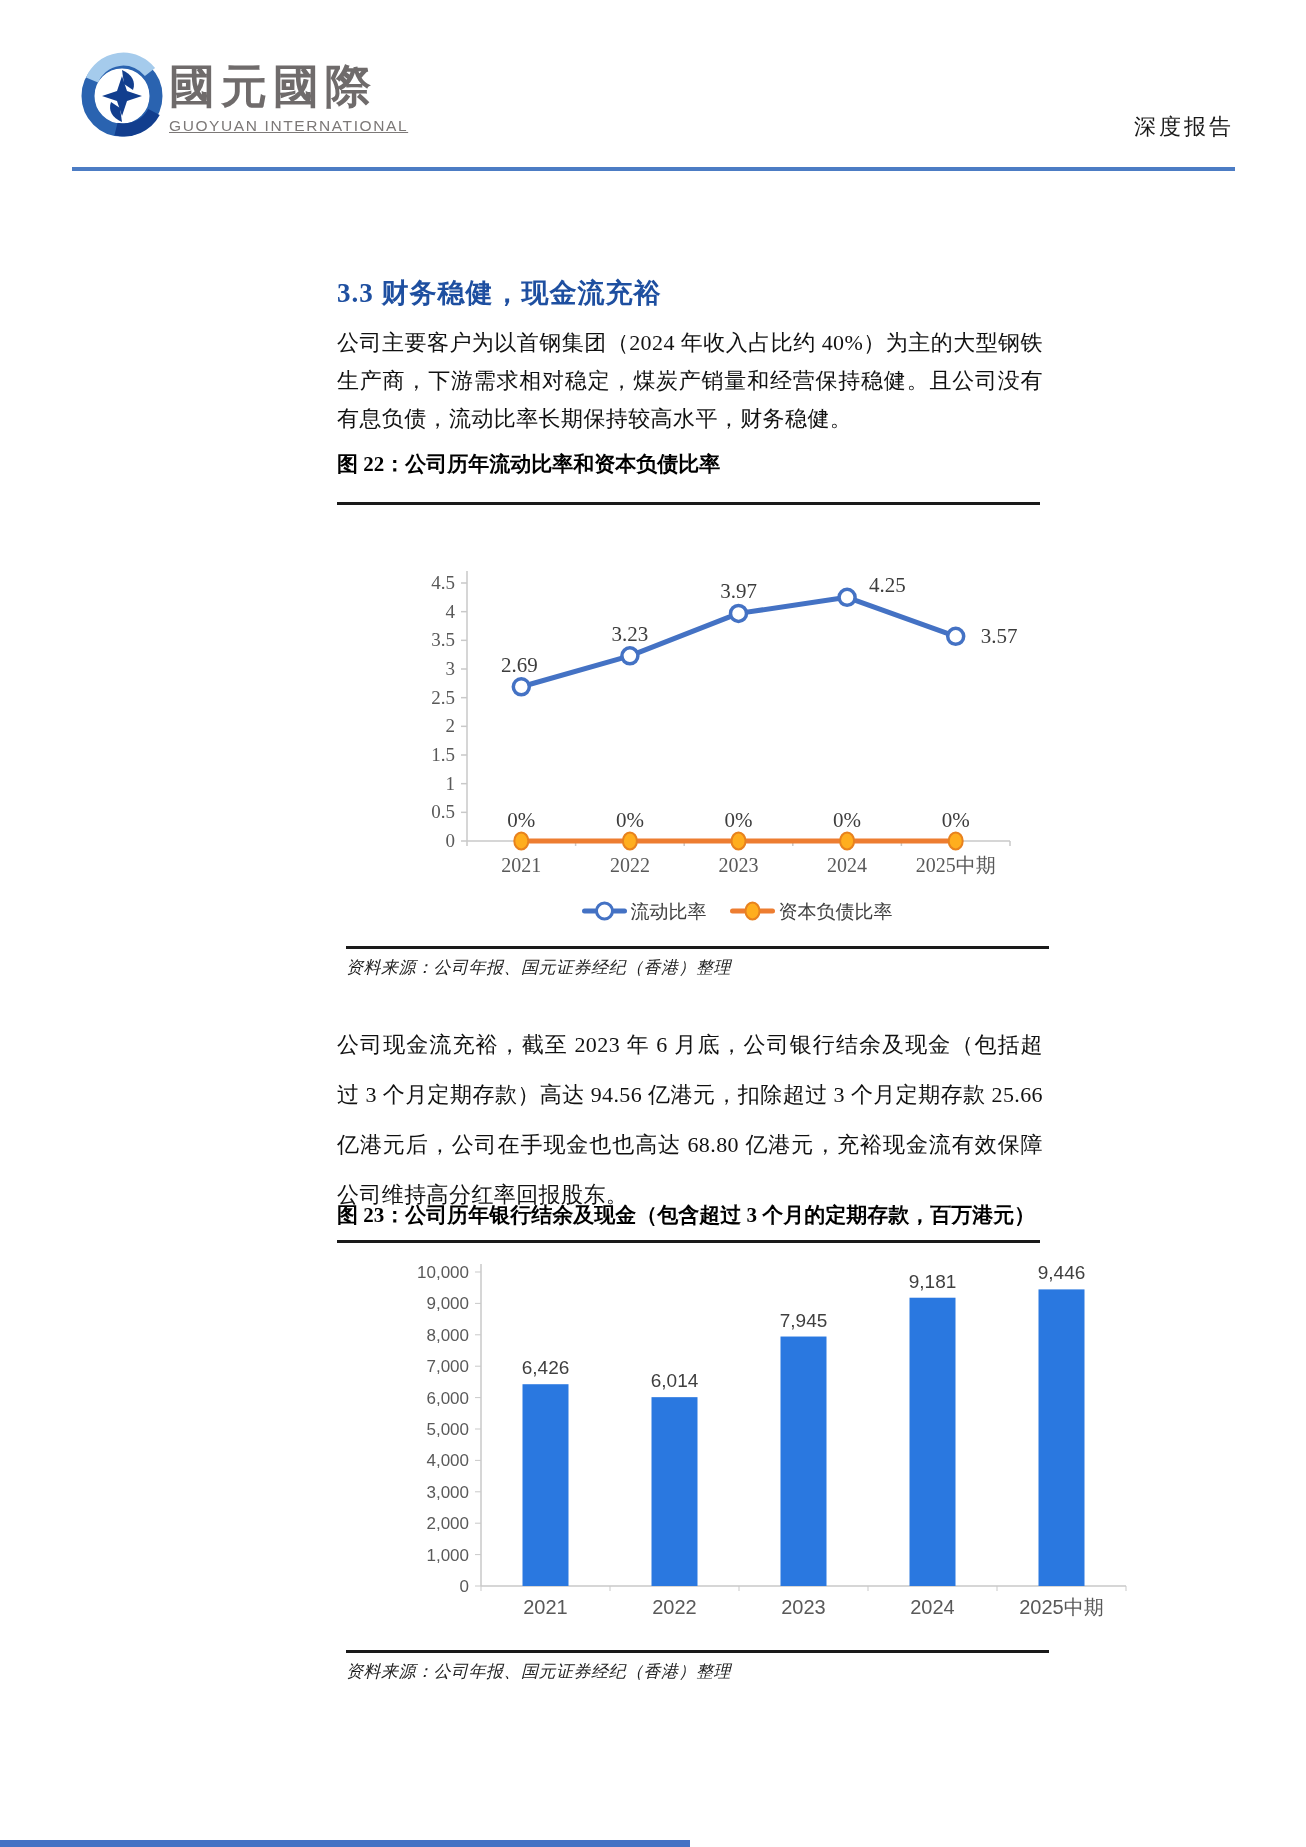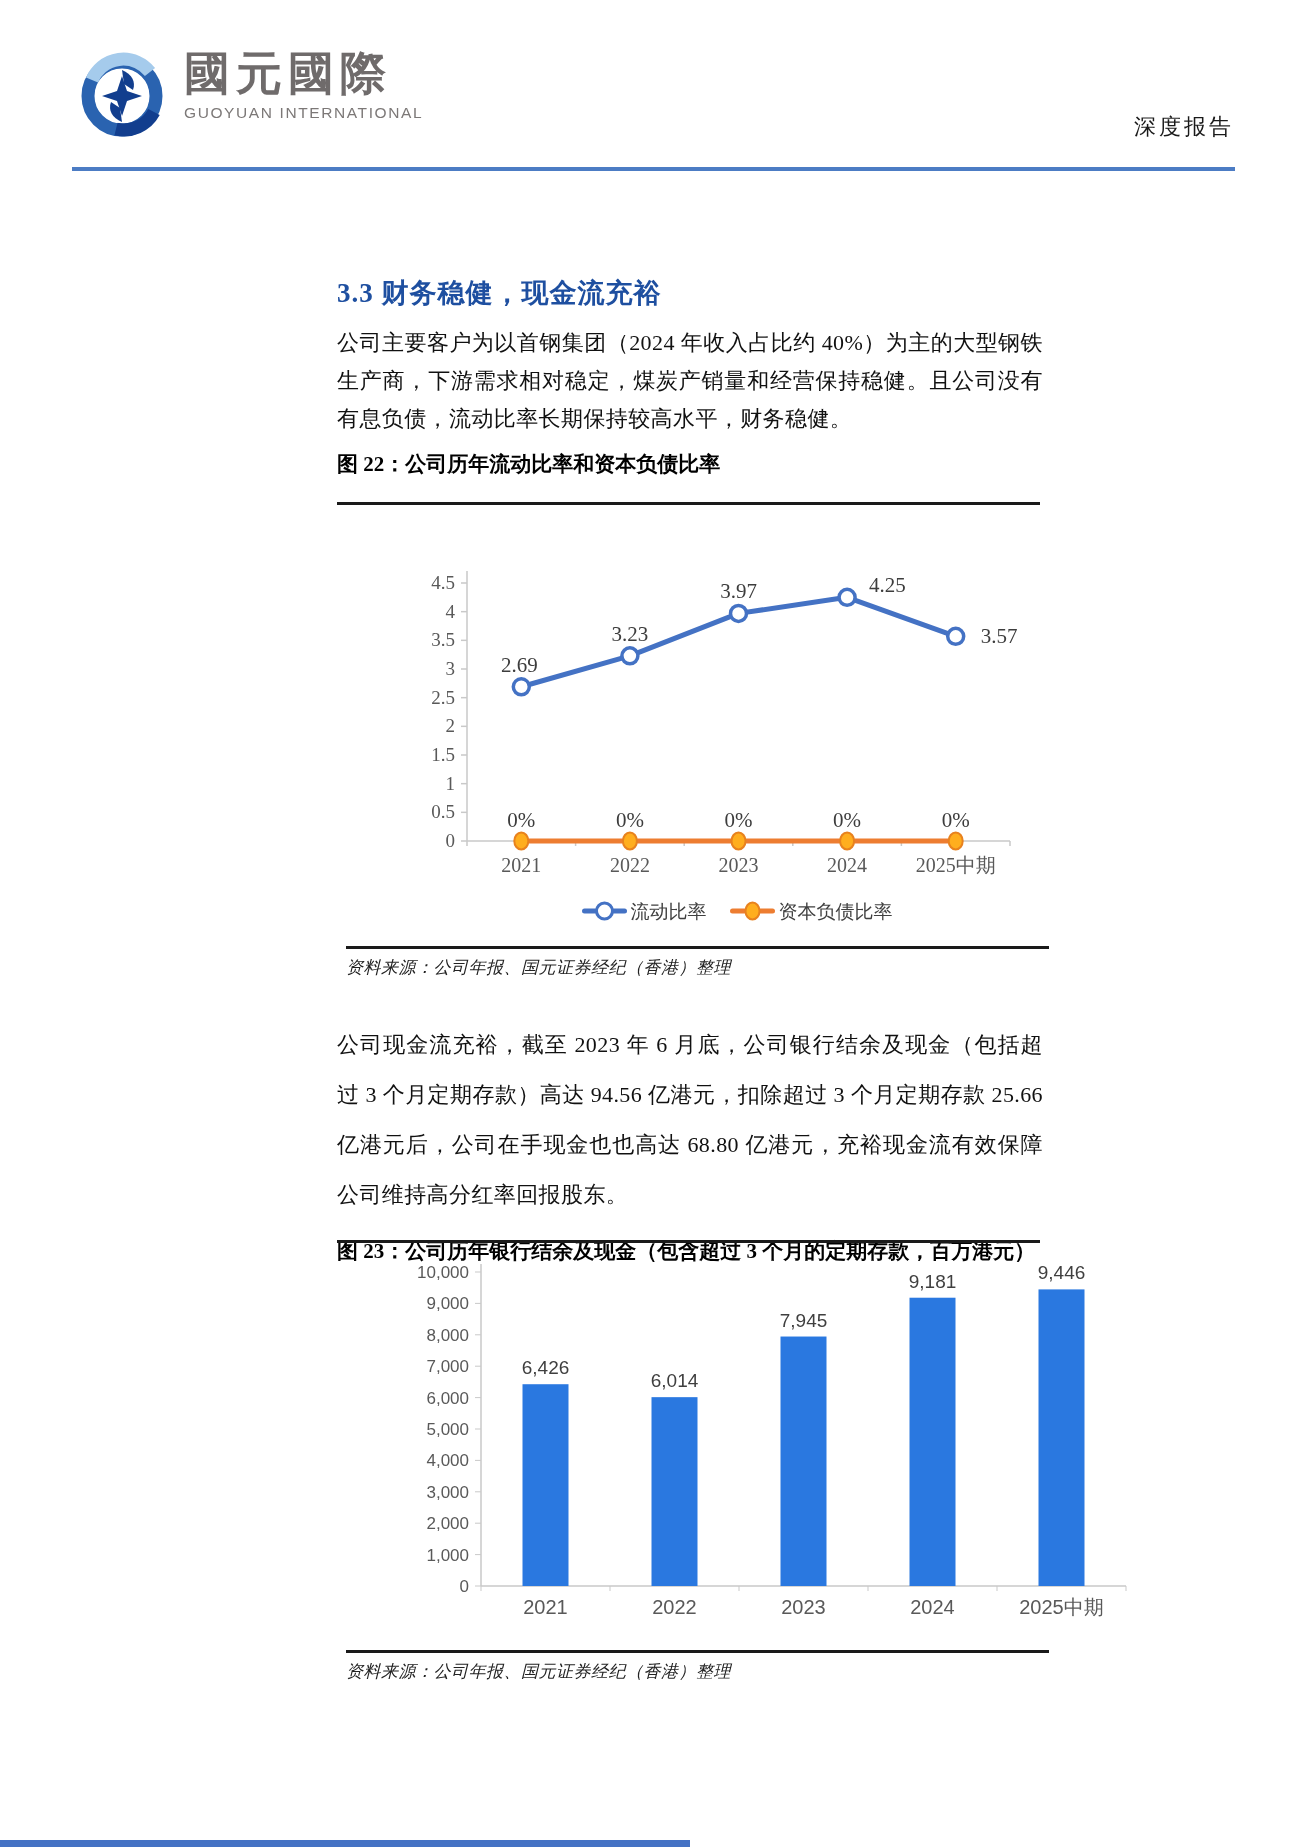--- a/index.html
+++ b/index.html
@@ -1,39 +1,39 @@
 <!DOCTYPE html>
 <html><head>
 <meta charset="utf-8">
 <style>
   html,body{margin:0;padding:0;}
   body{background:#ffffff;font-family:"Liberation Serif","DejaVu Serif",serif;}
   .page{position:relative;width:1306px;height:1847px;background:#ffffff;overflow:hidden;}
 
   
-  .logo-row{position:absolute;left:76px;top:50px;display:flex;align-items:flex-start;gap:16px;}
+  .logo-row{position:absolute;left:76px;top:50px;display:flex;align-items:center;gap:1px;}
   .logo-texts{display:flex;flex-direction:column;line-height:1;}
   .logo-cn{font-family:"Liberation Sans","DejaVu Sans",sans-serif;font-weight:bold;
            font-size:46px;color:#6f6b6b;letter-spacing:6px;}
   .logo-en{font-family:"Liberation Sans","DejaVu Sans",sans-serif;font-size:15.5px;color:#7c7877;
-           letter-spacing:1.6px;margin-top:9px;}
+           letter-spacing:1.6px;margin-top:9px;text-decoration:underline;}
   .report-type{position:absolute;right:72px;top:112px;font-size:22px;color:#1a1a1a;letter-spacing:3px;}
   .header-rule{position:absolute;left:72px;top:167px;width:1163px;height:4px;background:#4c7cc4;}
 
   
   .section-heading{position:absolute;left:337px;top:253px;width:703px;
                    font-size:27px;font-weight:bold;color:#1e4fa0;letter-spacing:1px;}
   .para{position:absolute;left:337px;width:706px;font-size:22px;color:#111111;
         text-align:justify;letter-spacing:0.4px;}
   .para1{top:302px;line-height:38px;}
   .para2{top:998px;line-height:50px;}
 
   .fig-title{position:absolute;left:337px;width:720px;font-size:21px;font-weight:bold;color:#000000;}
   .fig22-title{top:450px;}
-  .fig23-title{top:1201px;margin-top:36px;}
+  .fig23-title{top:1201px;}
   .fig-rule{position:absolute;left:337px;width:703px;height:3px;background:#1a1a1a;}
   .fig22-rule{top:502px;}
   .fig23-rule{top:1240px;}
 
   .chart-svg{position:absolute;display:block;}
   #chart22{left:337px;top:505px;}
   #chart23{left:337px;top:1244px;}
 
   .fig-source{position:absolute;left:346px;width:703px;border-top:3px solid #1a1a1a;
               padding-top:7px;font-style:italic;font-size:17px;color:#222222;letter-spacing:0.5px;}

